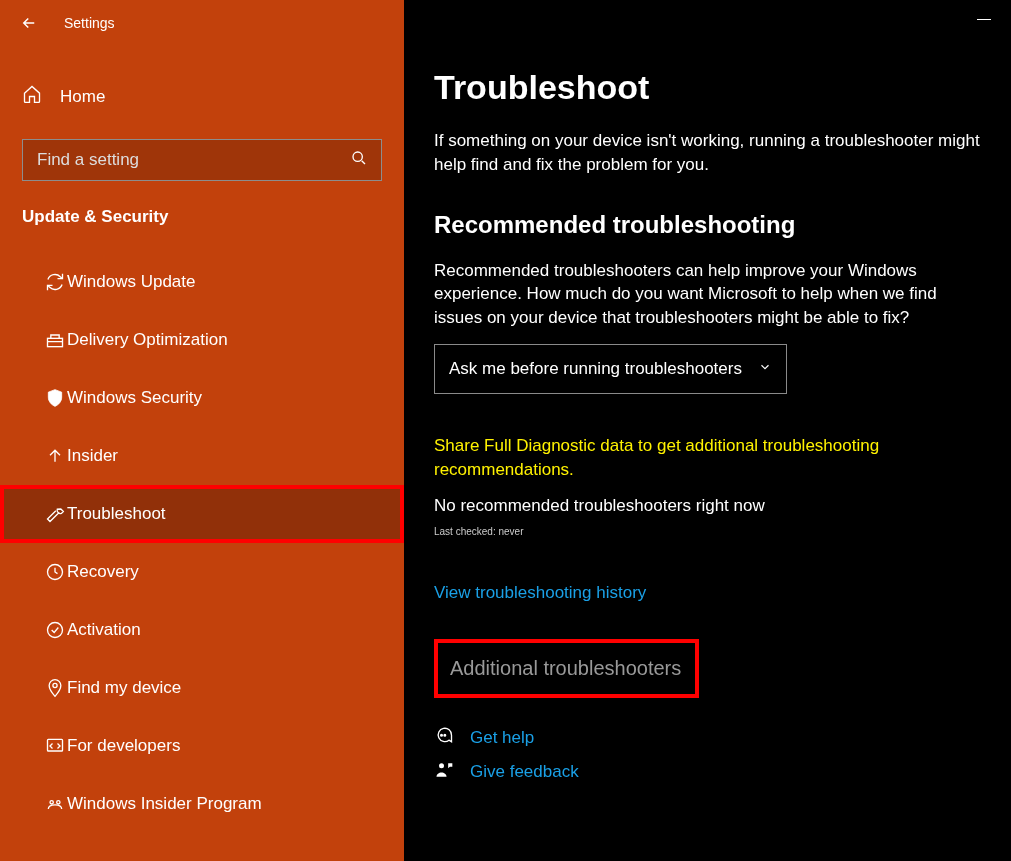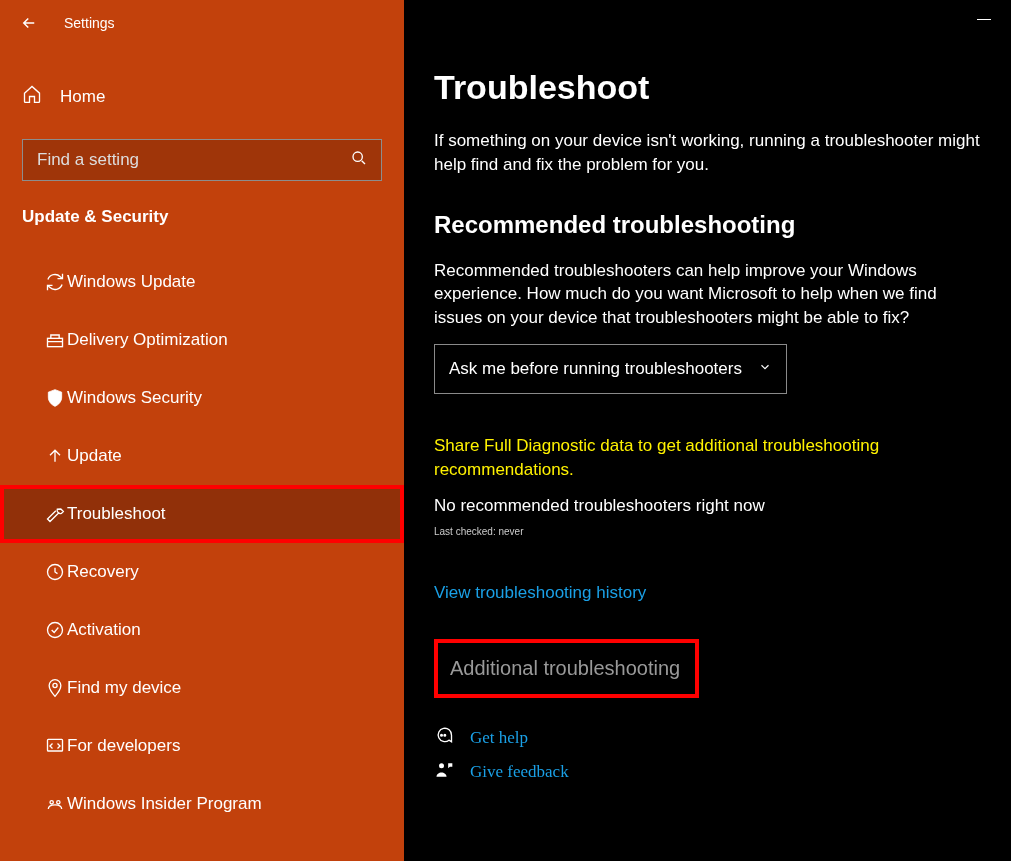--- a/index.html
+++ b/index.html
@@ -152,21 +152,20 @@
     color: #999;
     font-size: 20px;
     border: 4px solid #ff0000;
     padding: 14px 12px;
     margin-top: 36px;
     width: 265px;
     cursor: pointer;
   }
   .help-links {
     margin-top: 28px;
-    font-family: Liberation Serif, serif;
   }
   .help-row {
     display: flex;
     align-items: center;
     gap: 16px;
     margin-bottom: 10px;
   }
   .help-row .lbl {
     color: #1aa0e6;
     font-size: 17px;
@@ -234,21 +233,21 @@
           </svg>
       </span>
       <span>Windows Security</span>
     </div>
     <div class="nav-item">
       <span class="icon">
         <svg width="20" height="20" viewBox="0 0 24 24" fill="none" stroke="#fff" stroke-width="1.6">
             <path d="M12 19V5M6 11l6-6 6 6"></path>
           </svg>
       </span>
-      <span>Update</span>
+      <span>Insider</span>
     </div>
     <div class="nav-item selected highlight-red">
       <span class="icon">
         <svg width="20" height="20" viewBox="0 0 24 24" fill="none" stroke="#fff" stroke-width="1.6">
             <path d="M14.7 6.3a4 4 0 0 0 5 5L22 9l-3-3zM13 8L3 18l3 3 10-10"></path>
           </svg>
       </span>
       <span>Troubleshoot</span>
     </div>
     <div class="nav-item">
@@ -317,21 +316,21 @@
         </svg>
     </span>
   </div>
 
   <div class="yellow-link">Share Full Diagnostic data to get additional troubleshooting recommendations.</div>
   <div class="status-line">No recommended troubleshooters right now</div>
   <div class="small">Last checked: never</div>
 
   <div class="link-blue">View troubleshooting history</div>
 
-  <div class="additional highlight-red">Additional troubleshooting</div>
+  <div class="additional highlight-red">Additional troubleshooters</div>
 
   <div class="help-links">
     <div class="help-row">
       <span>
         <svg width="20" height="20" viewBox="0 0 24 24" fill="none" stroke="#fff" stroke-width="1.6">
             <path d="M21 11a8 8 0 1 0-3 6l3 2z"></path>
             <circle cx="9" cy="11" r="1" fill="#fff"></circle>
             <circle cx="13" cy="11" r="1" fill="#fff"></circle>
           </svg>
       </span>

